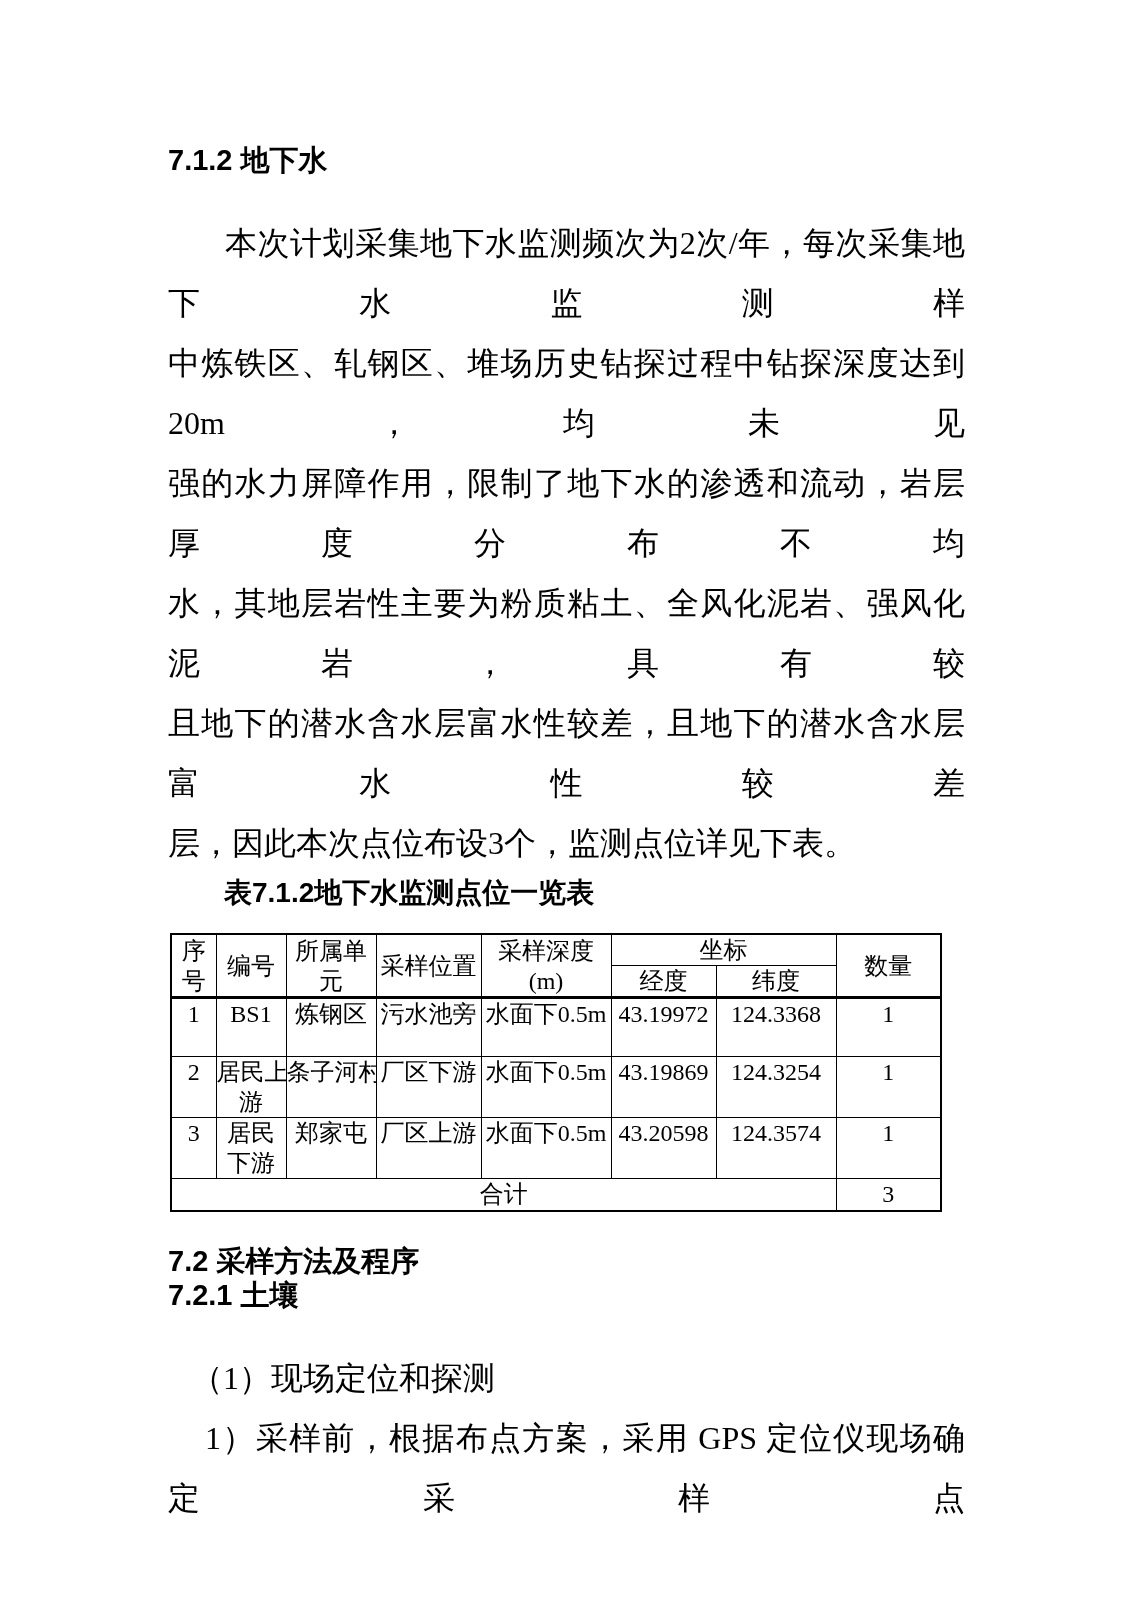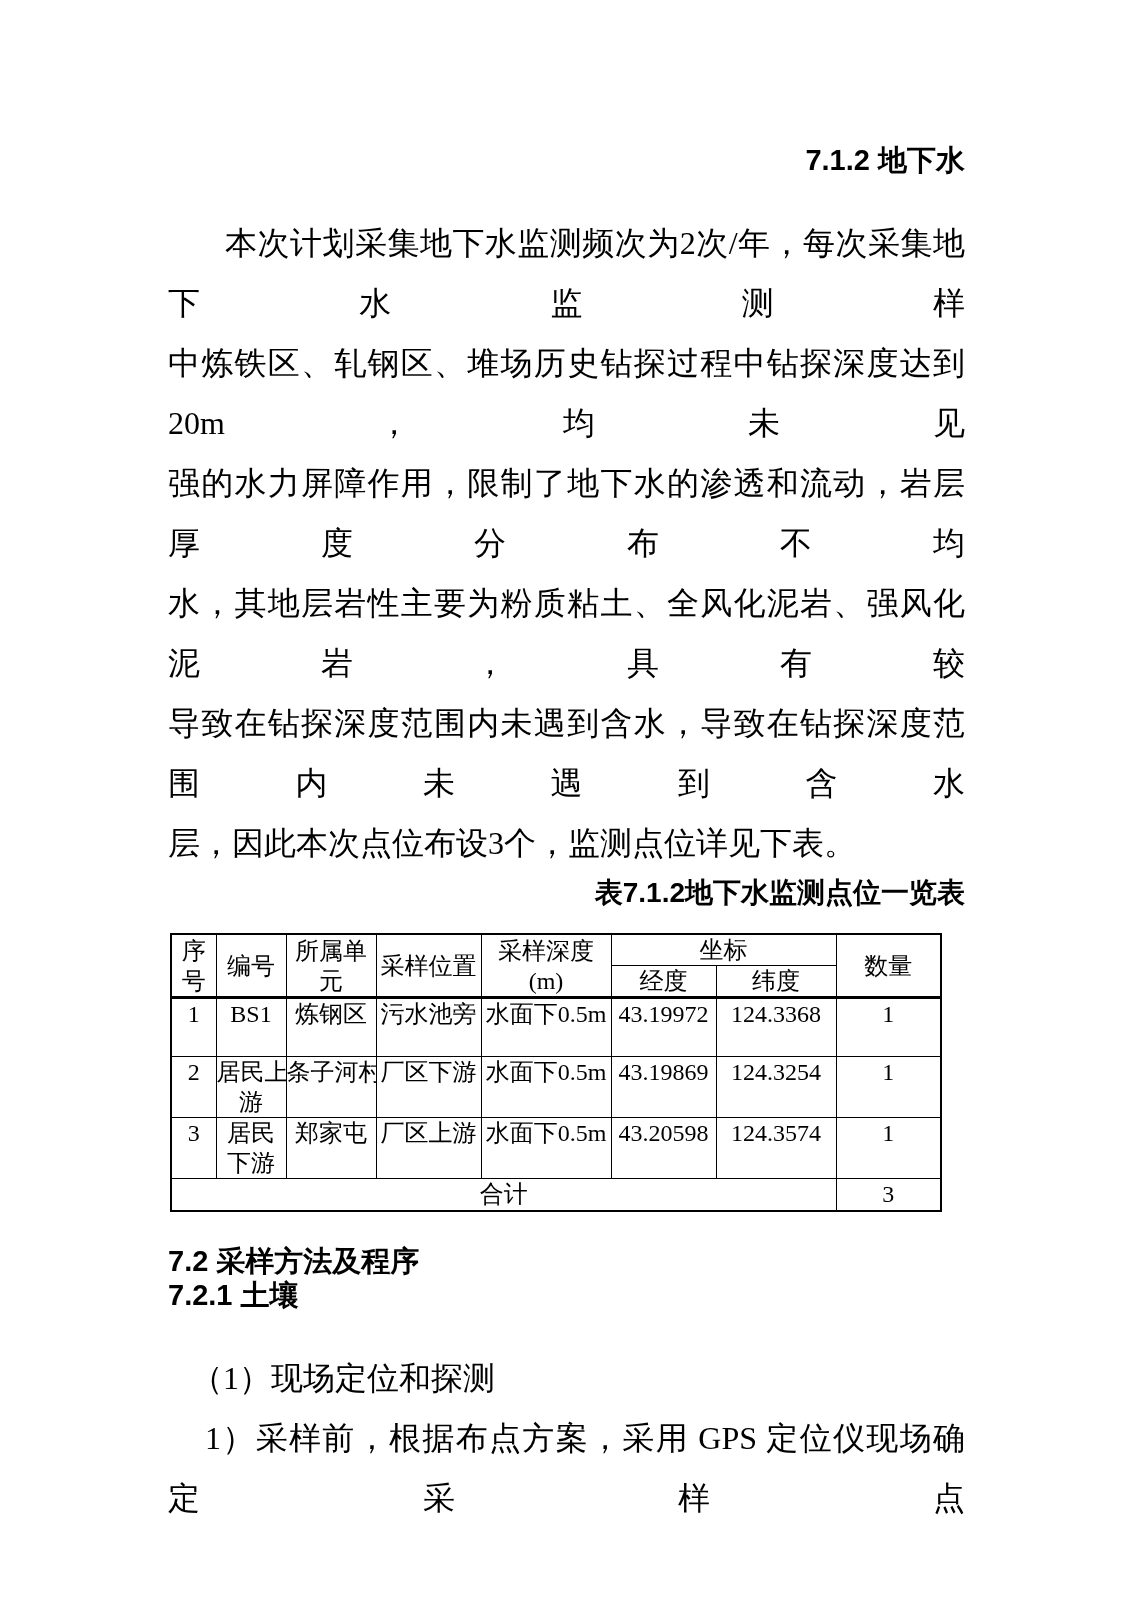--- a/index.html
+++ b/index.html
@@ -13,37 +13,37 @@
     overflow: hidden;
     box-sizing: border-box;
   }
   .h {
     font-family: "Liberation Sans", "DejaVu Sans", sans-serif;
     font-weight: bold;
     font-size: 29px;
     line-height: 34px;
     margin: 0 166px 0 168px;
   }
-  .sec712 { margin-top: 143px; text-align: right; }
+  .sec712 { margin-top: 143px; }
   .sec72  { margin-top: 32px; }
   .sec721 { }
   .para { margin: 36px 166px 0 168px; }
   .ln {
     font-size: 32px;
     line-height: 60px;
     white-space: pre-wrap;
   }
   .jline { text-align: justify; text-align-last: justify; }
   .ind2 { text-indent: 57px; }
   .indp { text-indent: 23px; }
   .indn { text-indent: 37px; }
   .tbl-title {
     margin: 0 166px 0 168px;
     padding-left: 56px;
-    text-align: right;
+    text-align: left;
     font-family: "Liberation Sans", "DejaVu Sans", sans-serif;
     font-weight: bold;
     font-size: 28px;
     line-height: 40px;
   }
   table.tbl {
     border-collapse: collapse;
     table-layout: fixed;
     width: 770px;
     margin: 20px 0 0 170px;
@@ -73,21 +73,21 @@
 
 <div class="page">
 
   <div class="h sec712">7.1.2 地下水</div>
 
   <div class="para">
     <div class="ln jline ind2">本次计划采集地下水监测频次为2次/年，每次采集地下水监测样</div>
     <div class="ln jline">中炼铁区、轧钢区、堆场历史钻探过程中钻探深度达到20m，均未见</div>
     <div class="ln jline">强的水力屏障作用，限制了地下水的渗透和流动，岩层厚度分布不均</div>
     <div class="ln jline">水，其地层岩性主要为粉质粘土、全风化泥岩、强风化泥岩，具有较</div>
-    <div class="ln jline">导致在钻探深度范围内未遇到含水，导致在钻探深度范围内未遇到含水</div>
+    <div class="ln jline">且地下的潜水含水层富水性较差，且地下的潜水含水层富水性较差</div>
     <div class="ln">层，因此本次点位布设3个，监测点位详见下表。</div>
   </div>
 
   <div class="tbl-title">表7.1.2地下水监测点位一览表</div>
 
   <table class="tbl">
     <colgroup>
       <col style="width:45px">
         <col style="width:70px">
         <col style="width:90px">

